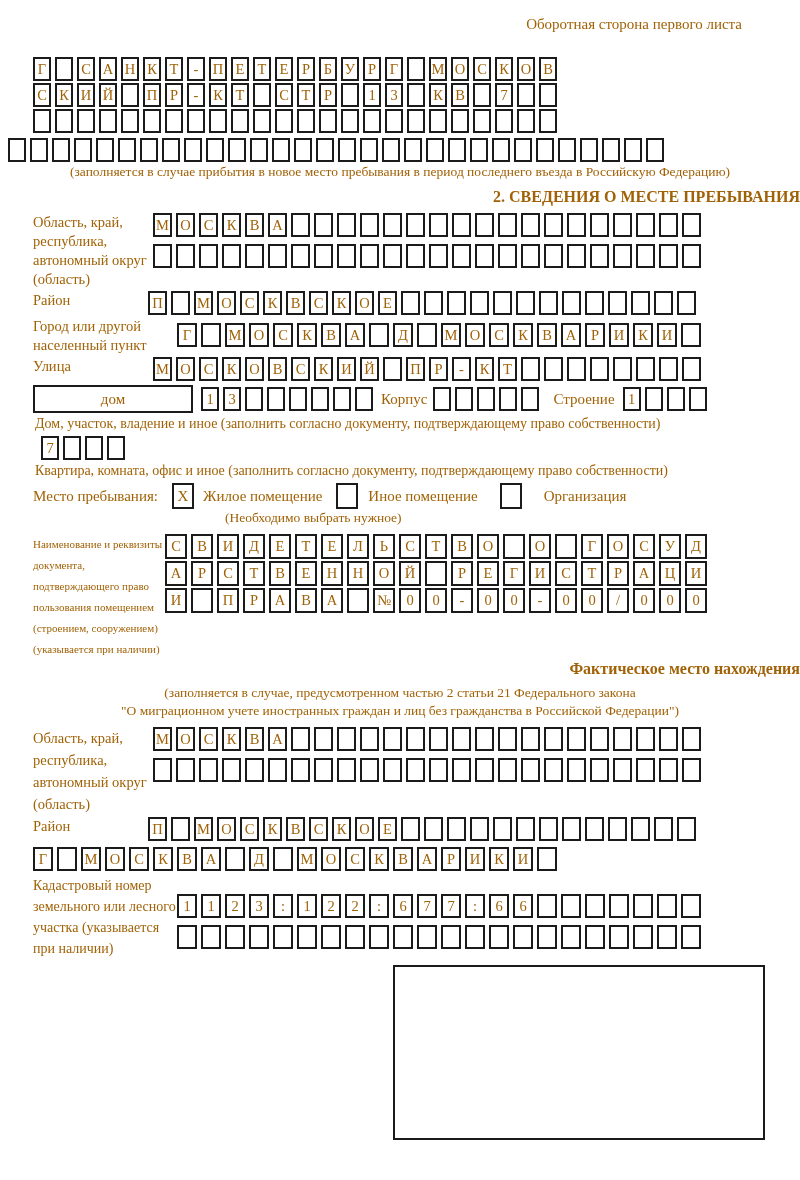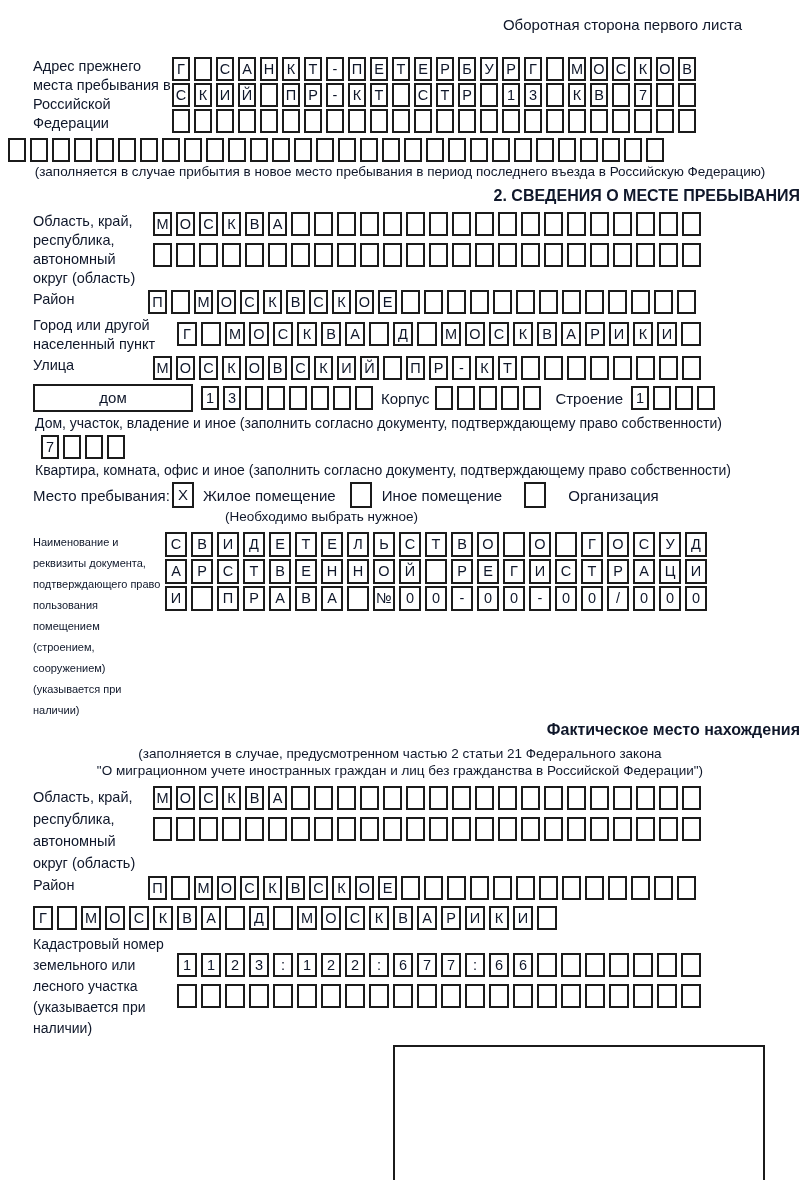--- a/index.html
+++ b/index.html
@@ -1,20 +1,20 @@
 <!DOCTYPE html>
 <html><head>
 <meta charset="utf-8">
 <style>
   * { box-sizing: border-box; }
   body { margin: 0; background: #ffffff; }
   .page {
     width: 800px; height: 1180px; background: #ffffff; overflow: hidden;
-    font-family: Liberation Sans, sans-serif;
-    color: #0f172a; position: relative;
+    font-family: Liberation Serif, serif;
+    color: #a16207; position: relative;
   }
   .top-note { text-align: right; padding: 16px 58px 0 0; font-size: 15px; }
 
   .group { display: flex; margin-left: 33px; }
   .lbl { font-size: 14.5px; line-height: 19px; flex-shrink: 0; }
   .rows { display: flex; flex-direction: column; }
 
   .cellrow { display: flex; margin-bottom: 2px; }
   .cell {
     width: 18px; height: 24px; border: 2px solid #1b1b1b; margin-right: 4px;
@@ -47,21 +47,20 @@
   .stamp-box { border: 2px solid #1b1b1b; width: 372px; height: 175px; margin: 6px 0 0 393px; }
 </style>
 </head>
 <body>
 
 <div class="page">
 
   <div class="top-note">Оборотная сторона первого листа</div>
 
   <div class="group" style="margin-top:24px;">
-    <div class="lbl" style="width:139px;">Адрес прежнего места пребывания в Российской Федерации</div>
     <div class="rows">
       <div class="cellrow">
           <div class="cell">Г</div>
           <div class="cell"></div>
           <div class="cell">С</div>
           <div class="cell">А</div>
           <div class="cell">Н</div>
           <div class="cell">К</div>
           <div class="cell">Т</div>
           <div class="cell">-</div>

